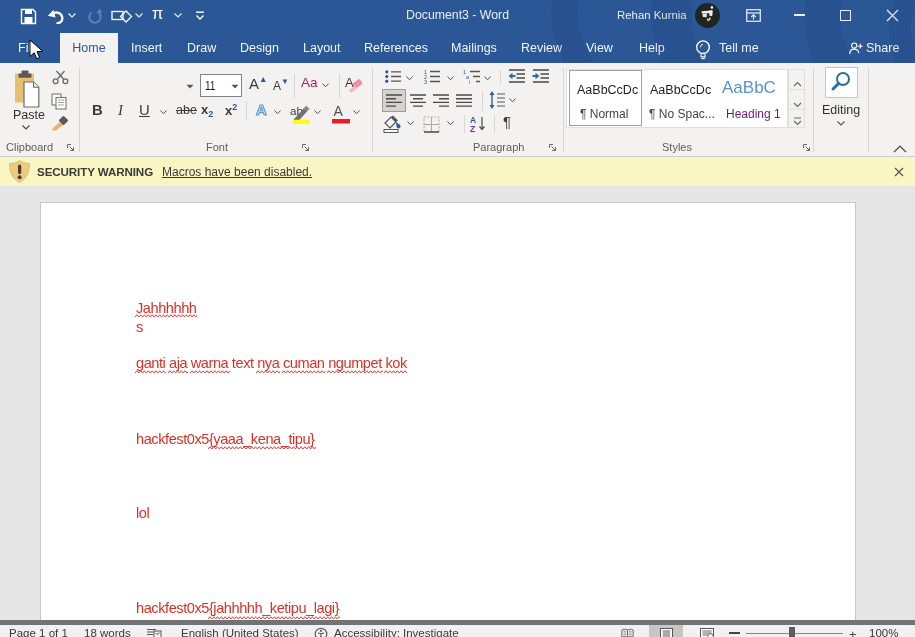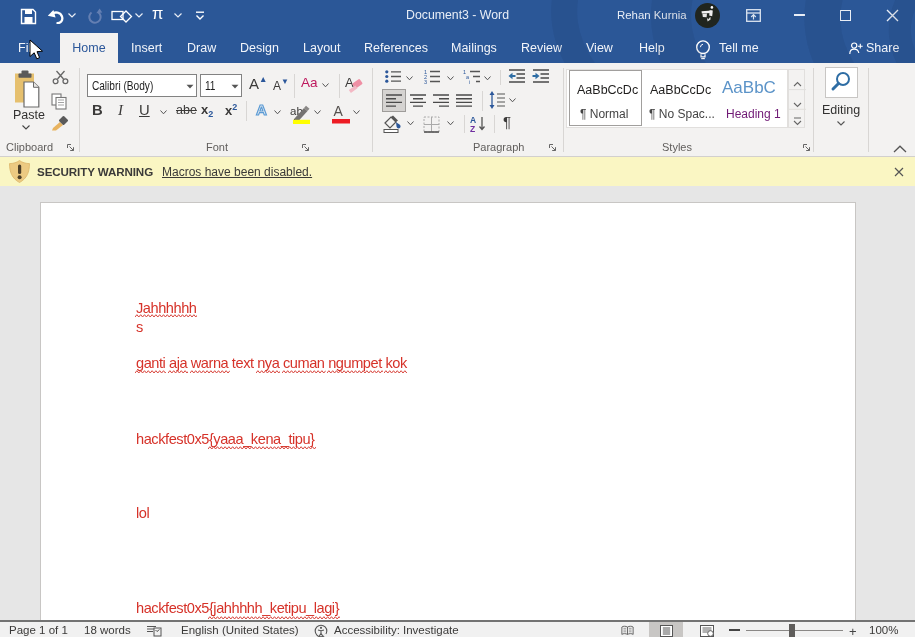--- a/index.html
+++ b/index.html
@@ -17,21 +17,21 @@
 .glabel { position:absolute; top:78px; font-size:11px; color:#605e5c; }
 .launcher { position:absolute; top:80px; width:10px; height:10px; }
 
 #warn { left:0; top:157px; width:915px; height:29px; background:#faf6c3; }
 
 #docarea { left:0; top:186px; width:915px; height:434px; background:#e6e6e6; overflow:hidden; }
 #page { position:absolute; left:40px; top:16px; width:816px; height:500px; background:#fff; border:1px solid #c8c6c4; }
 .red { position:absolute; color:#d63229; font-size:14.6px; letter-spacing:-0.45px; white-space:pre; }
 .wavy { }
 
-#status { left:0; top:620px; width:915px; height:17px; background:#f1f1f1; border-top:2px solid #737373; font-size:11.5px; color:#3b3a39; }
+#status { left:0; top:620px; width:915px; height:17px; background:#f1f1f1; border-top:5px solid #737373; font-size:11.5px; color:#3b3a39; }
 .sitem { position:absolute; top:0px; line-height:16px; }
 </style>
 </head>
 <body>
 <div class="abs" id="titlebar">
   <svg class="abs" style="left:20px;top:8px;" width="17" height="17" viewBox="0 0 17 17">
     <path d="M1.5 1.5 H13 L15.5 4 V15.5 H1.5 Z" fill="none" stroke="#fff" stroke-width="1.4"></path>
     <rect x="4.5" y="9" width="8" height="6.5" fill="#fff"></rect>
     <rect x="5" y="1.5" width="7" height="4.5" fill="#fff"></rect>
   </svg>
@@ -149,21 +149,20 @@
     <path d="M2 13 L9 7 L12 10 L5 15.5 L1 15.5 Z" fill="#e8b35f"></path>
     <rect x="9" y="2" width="7" height="7" rx="1" transform="rotate(45 12.5 5.5)" fill="#5a5a5a"></rect>
   </svg>
   <div class="glabel" style="left:6px;">Clipboard</div>
   <svg class="launcher" style="left:66px;" width="10" height="10" viewBox="0 0 10 10">
     <path d="M1.5 1.5 V5 M1.5 1.5 H5" stroke="#666" stroke-width="1"></path>
     <path d="M3.5 3.5 L7.5 7.5 M7.5 7.5 V4.2 M7.5 7.5 H4.2" stroke="#666" stroke-width="1"></path>
   </svg>
   <div class="vsep" style="left:79px;"></div>
 
-  <div class="abs" style="left:87px;top:11px;width:110px;height:23px;background:#fff;border:1px solid #828282;font-size:13px;color:#1f1f1f;line-height:21px;"><span style="display:inline-block;transform:scaleX(0.78);transform-origin:0 50%;padding-left:5px;">Calibri (Body)</span></div>
   <svg class="abs" style="left:186px;top:21px;" width="8" height="5" viewBox="0 0 8 5">
       <path d="M0.5 0.8 H7.5 L4 4.6 Z" fill="#555"></path>
     </svg>
   <div class="abs" style="left:200px;top:11px;width:42px;height:23px;background:#fff;border:1px solid #828282;font-size:13px;color:#1f1f1f;line-height:21px;"><span style="display:inline-block;transform:scaleX(0.78);transform-origin:0 50%;padding-left:5px;">11</span></div>
   <svg class="abs" style="left:231px;top:21px;" width="8" height="5" viewBox="0 0 8 5">
       <path d="M0.5 0.8 H7.5 L4 4.6 Z" fill="#555"></path>
     </svg>
   <div class="abs" style="left:249px;top:11px;font-size:15px;color:#3b3a39;">A<span style="font-size:8.5px;vertical-align:7px;color:#2b579a;">▲</span></div>
   <div class="abs" style="left:273px;top:14px;font-size:12px;color:#3b3a39;">A<span style="font-size:8px;vertical-align:6px;color:#2b579a;">▼</span></div>
   <div class="vsep" style="left:294px;top:11px;height:24px;"></div>

